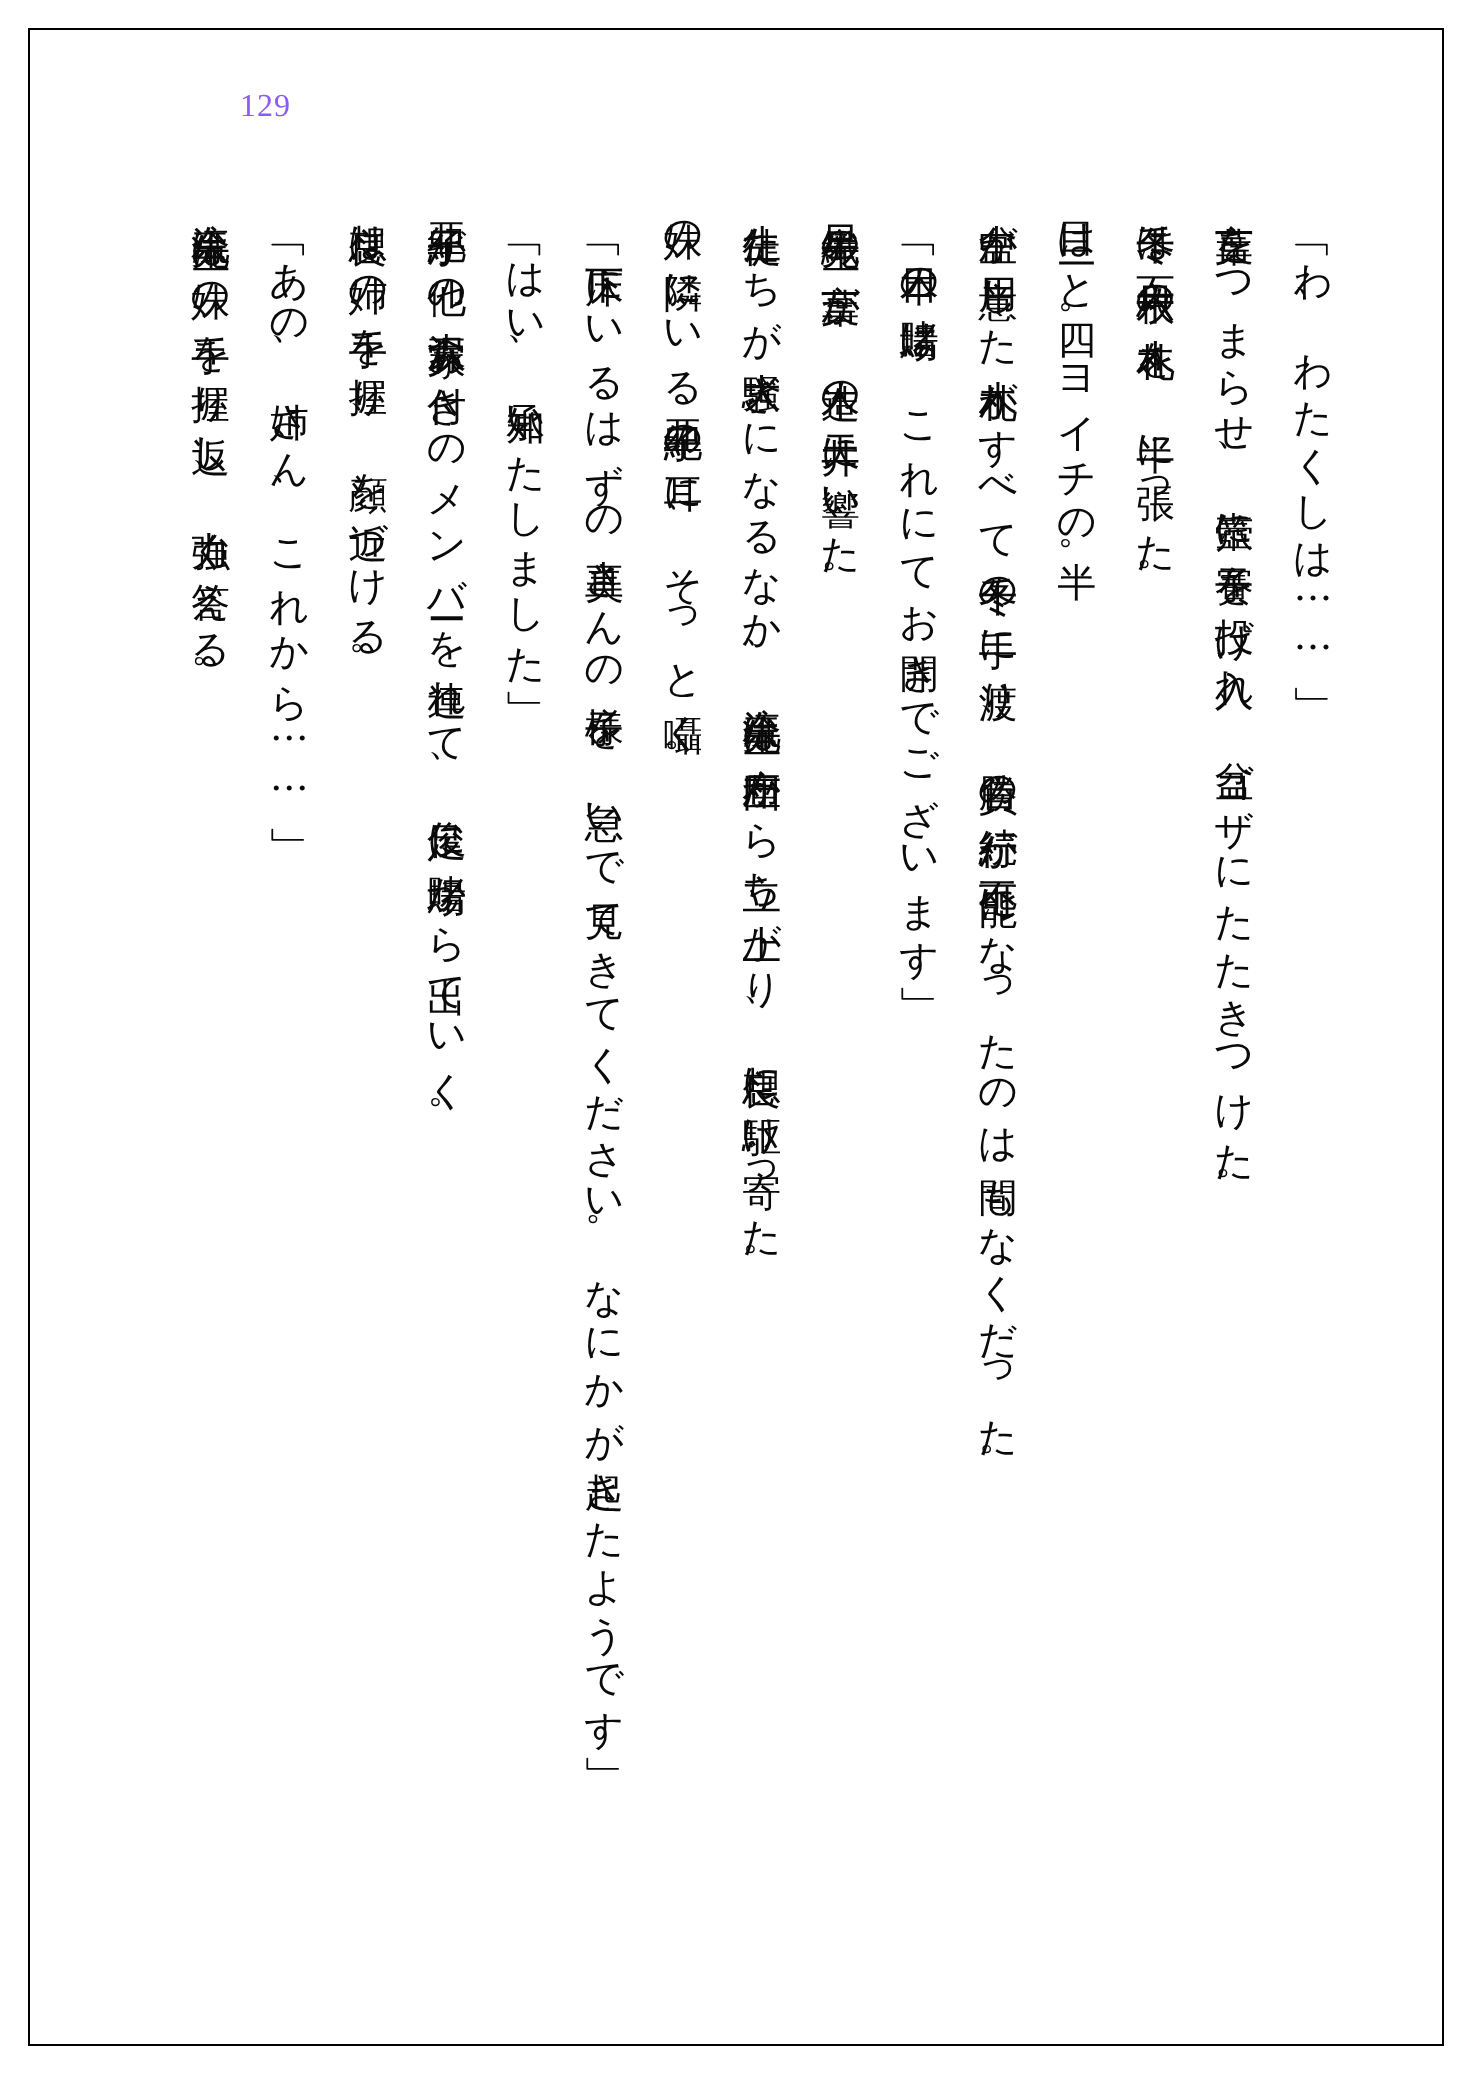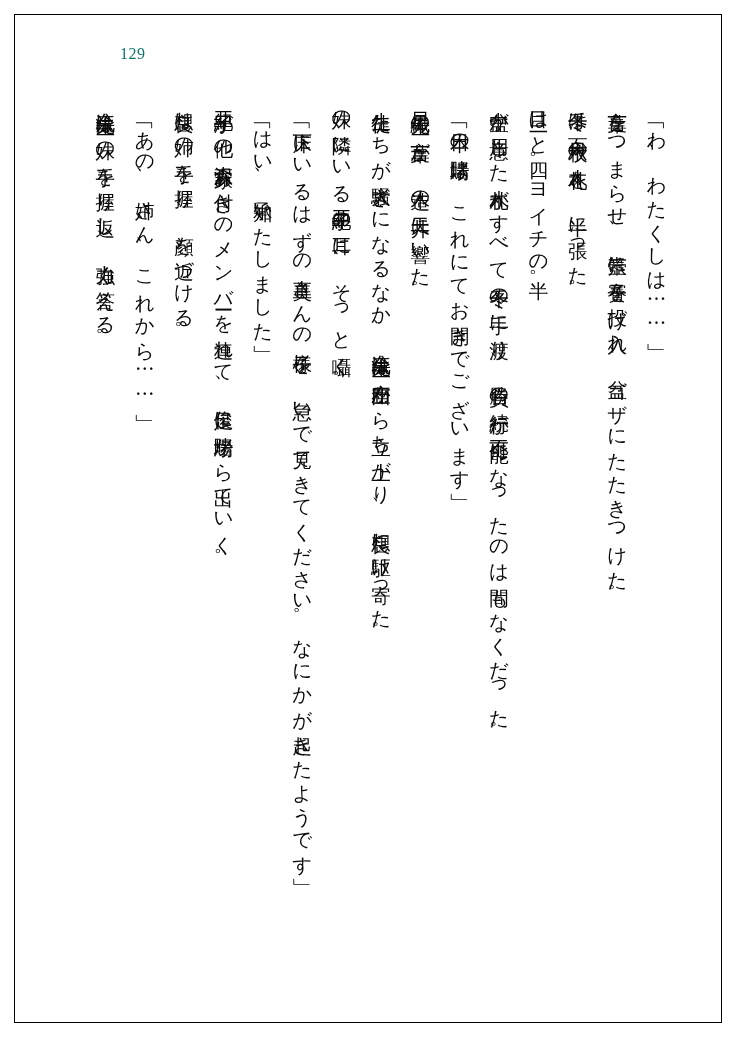--- a/index.html
+++ b/index.html
@@ -29,21 +29,21 @@
     box-sizing: border-box;
     pointer-events: none;
   }
   
   #folio {
     position: absolute;
     left: 120px;
     top: 45px;
     font-size: 16px;
     letter-spacing: 0.5px;
-    color: #0f766e;
+    color: #8b5cf6;
     font-family: "Liberation Serif", "DejaVu Serif", serif;
   }
   
   #body-text {
     position: absolute;
     top: 96px;
     right: 60px;
     height: 880px;
     writing-mode: vertical-rl;
     text-orientation: upright;

